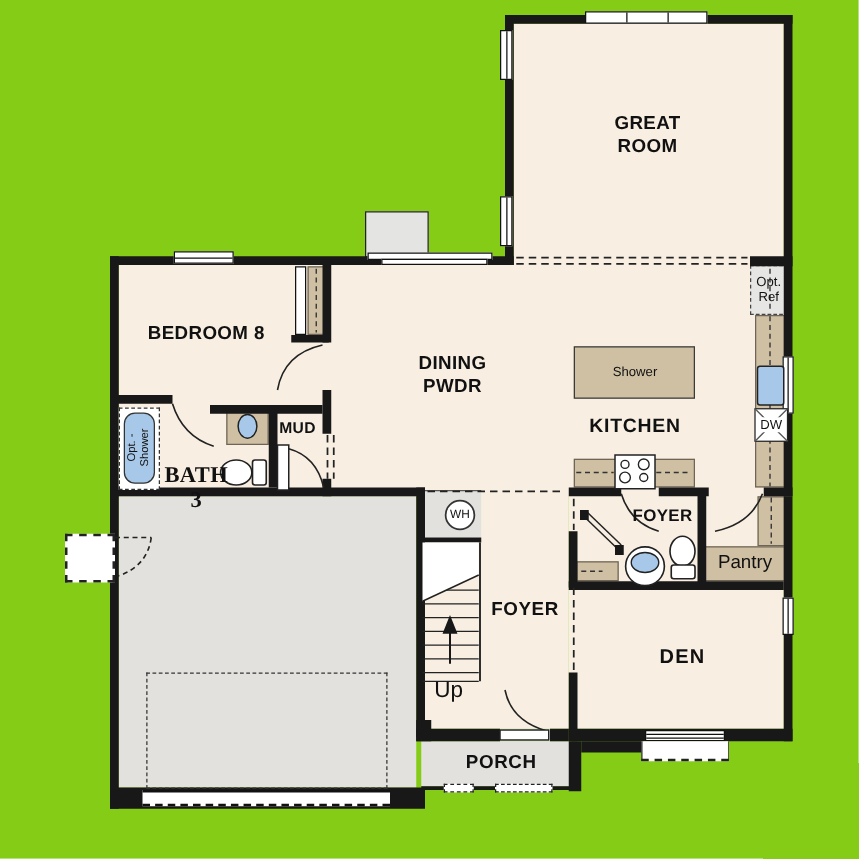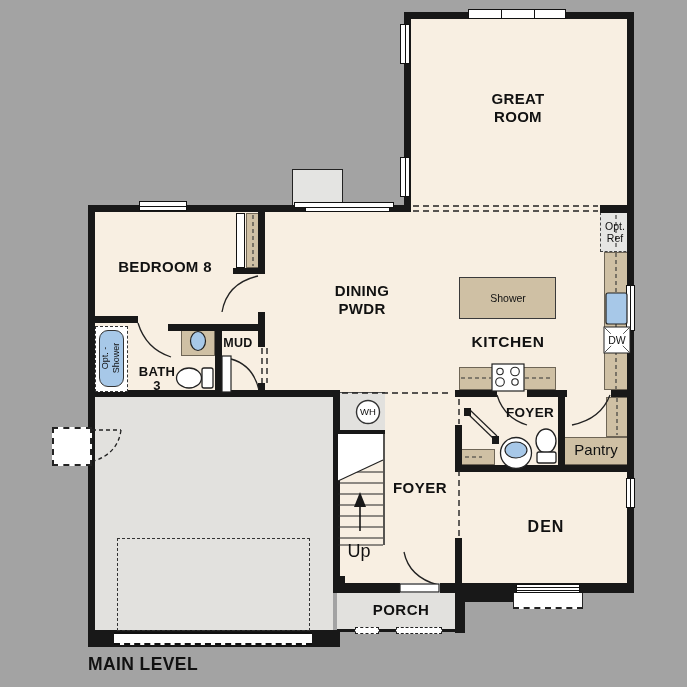--- a/index.html
+++ b/index.html
@@ -1,16 +1,16 @@
 <!DOCTYPE html>
 <html><head>
 <meta charset="utf-8">
 <style>
   html,body{margin:0;padding:0;background:#fff;}
-  .plan{position:relative;width:687px;height:687px;background:#a3a3a3;overflow:hidden;
+  .plan{position:relative;width:687px;height:687px;background:#84cc16;overflow:hidden;
         font-family:"Liberation Sans",sans-serif;color:#111;}
   .abs{position:absolute;box-sizing:border-box;}
   .floor{background:#f8efe2;}
   .gfloor{background:#e2e1de;}
   .wall{background:#181818;}
   .tan{background:#cfc0a4;border:1px solid #6e6556;}
   .win{background:#fff;border:1px solid #111;}
   .lbl{position:absolute;font-weight:bold;text-align:center;white-space:pre-line;
        line-height:1.18;transform:translate(-50%,-50%);letter-spacing:.3px;}
   .lbl.n{font-weight:normal;letter-spacing:0;}
@@ -218,26 +218,25 @@
   <div class="lbl z7" style="left:518px;top:108px;font-size:15px;">GREAT
 ROOM</div>
   <div class="lbl z7" style="left:362px;top:300px;font-size:15px;">DINING
 PWDR</div>
   <div class="lbl z7" style="left:165px;top:267px;font-size:15px;">BEDROOM 8</div>
   <div class="lbl z7" style="left:508px;top:342px;font-size:15.5px;letter-spacing:.6px;">KITCHEN</div>
   <div class="lbl n z7" style="left:508px;top:298px;font-size:10.5px;">Shower</div>
   <div class="lbl n z7" style="left:615px;top:232px;font-size:10.5px;line-height:1.15;">Opt.
 Ref</div>
   <div class="lbl n z7" style="left:617px;top:340px;font-size:10.5px;background:#fff;padding:0 1px;">DW</div>
-  <div class="lbl z7" style="left:157px;top:379px;font-size:13px;line-height:1.1;">BATH
+  <div class="lbl z7" style="left:157px;top:390px;font-size:18px;line-height:1.1;font-family:Liberation Serif, serif;">BATH
 3</div>
   <div class="lbl z7" style="left:238px;top:343px;font-size:12.5px;">MUD</div>
   <div class="lbl n z7" style="left:111px;top:358px;font-size:9px;line-height:1.25;transform:translate(-50%,-50%) rotate(-90deg);">Opt. -
 Shower</div>
   <div class="lbl z7" style="left:530px;top:413px;font-size:13.5px;">FOYER</div>
   <div class="lbl n z7" style="left:596px;top:450px;font-size:15px;">Pantry</div>
   <div class="lbl z7" style="left:546px;top:527px;font-size:16px;letter-spacing:1px;">DEN</div>
   <div class="lbl z7" style="left:420px;top:488px;font-size:15px;letter-spacing:.5px;">FOYER</div>
   <div class="lbl n z7" style="left:368px;top:412px;font-size:9.5px;">WH</div>
   <div class="lbl n z7" style="left:359px;top:552px;font-size:18px;">Up</div>
   <div class="lbl z7" style="left:401px;top:610px;font-size:15px;letter-spacing:.5px;">PORCH</div>
-  <div class="lbl z7" style="left:88px;top:654px;transform:none;text-align:left;font-size:17.5px;letter-spacing:.4px;">MAIN LEVEL</div>
 </div>
 
 </body></html>

